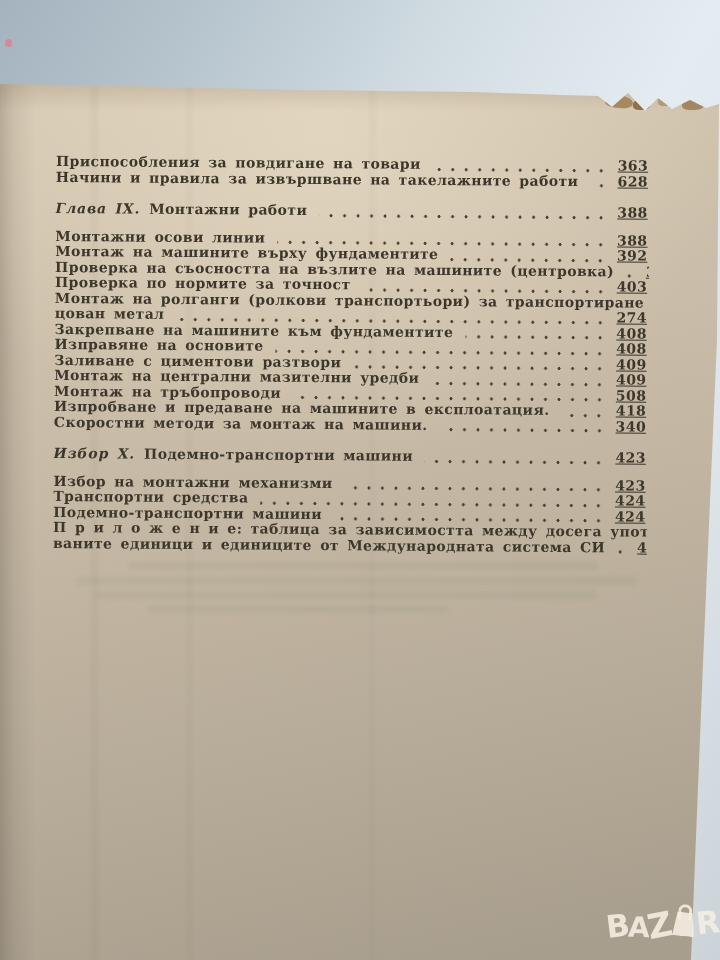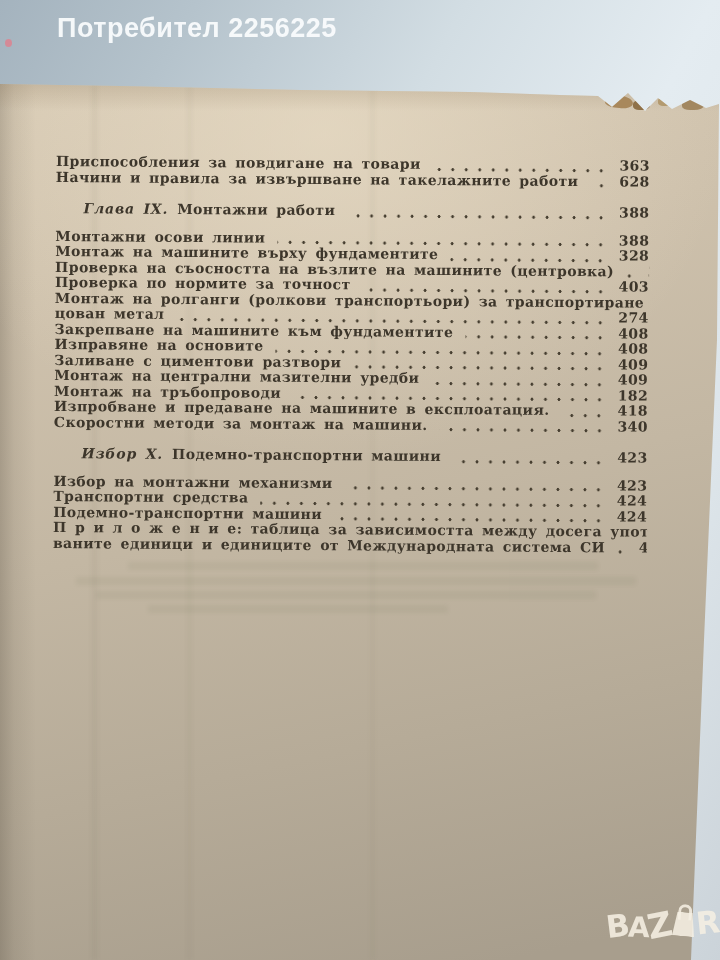--- a/index.html
+++ b/index.html
@@ -38,25 +38,25 @@
   .g3{left:96px;top:591px;width:500px;}
   .g4{left:148px;top:605px;width:300px;}
   .speck{position:absolute;left:5px;top:39px;width:7px;height:8px;border-radius:50%;background:#e0808c;opacity:.8;}
   
   .toc{position:absolute;left:56px;top:154px;width:594px;color:var(--ink);
     font-size:14px;font-weight:700;letter-spacing:.4px;word-spacing:3px;line-height:15.5px;
     transform:rotate(.45deg);transform-origin:left top;}
   .row{display:flex;align-items:baseline;overflow:hidden;}
   .row .label{white-space:nowrap;}
   .row.chapter{margin-top:16px;margin-bottom:12px;}
-  .prefix{font-style:italic;font-weight:600;margin-right:9px;letter-spacing:.8px;margin-left:28px;}
+  .prefix{font-style:italic;font-weight:600;margin-right:9px;letter-spacing:.8px;}
   .leader{flex:1 1 auto;min-width:12px;align-self:flex-end;height:6px;margin:0 6px 0 12px;
     background-image:radial-gradient(circle, #463e30 1.35px, rgba(0,0,0,0) 1.6px);
     background-size:13.5px 5px;background-repeat:repeat-x;background-position:right 2px bottom 1px;}
-  .page-num{flex:none;width:34px;text-align:right;}
+  .page-num{flex:none;width:34px;text-align:center;text-decoration:underline;}
   
   .username{position:absolute;left:57px;top:13px;
     font-family:"Liberation Sans", sans-serif;font-weight:700;font-size:27px;letter-spacing:.5px;
     color:#fbfdfe;opacity:.93;}
   .bazar{position:absolute;left:606px;top:906px;transform:rotate(-2deg);white-space:nowrap;}
   .bz{display:inline-block;font-family:"DejaVu Sans", sans-serif;font-weight:900;font-size:31px;
     line-height:1;color:var(--wm);margin-right:-2px;}
   .l0{transform:rotate(-5deg);}
   .l1{transform:rotate(4deg) translateY(1px);font-size:28px;}
   .l2{transform:rotate(-9deg) translateY(2px);font-size:34px;}
@@ -103,21 +103,21 @@
           <span class="page-num">388</span>
         </div>
         <div class="row entry">
           <span class="label">Монтажни осови линии</span>
           <span class="leader"></span>
           <span class="page-num">388</span>
         </div>
         <div class="row entry">
           <span class="label">Монтаж на машините върху фундаментите</span>
           <span class="leader"></span>
-          <span class="page-num">328</span>
+          <span class="page-num">392</span>
         </div>
         <div class="row entry">
           <span class="label">Проверка на съосността на възлите на машините (центровка)</span>
           <span class="leader"></span>
           <span class="page-num">399</span>
         </div>
         <div class="row entry">
           <span class="label">Проверка по нормите за точност</span>
           <span class="leader"></span>
           <span class="page-num">403</span>
@@ -146,21 +146,21 @@
           <span class="page-num">409</span>
         </div>
         <div class="row entry">
           <span class="label">Монтаж на централни мазителни уредби</span>
           <span class="leader"></span>
           <span class="page-num">409</span>
         </div>
         <div class="row entry">
           <span class="label">Монтаж на тръбопроводи</span>
           <span class="leader"></span>
-          <span class="page-num">182</span>
+          <span class="page-num">508</span>
         </div>
         <div class="row entry">
           <span class="label">Изпробване и предаване на машините в експлоатация.</span>
           <span class="leader"></span>
           <span class="page-num">418</span>
         </div>
         <div class="row entry">
           <span class="label">Скоростни методи за монтаж на машини.</span>
           <span class="leader"></span>
           <span class="page-num">340</span>
@@ -192,17 +192,16 @@
         <div class="row entry">
           <span class="label">ваните единици и единиците от Международната система СИ</span>
           <span class="leader"></span>
           <span class="page-num">461</span>
         </div>
       </div>
   </div>
 
   <span class="speck"></span>
 
-  <div class="username">Потребител 2256225</div>
 
   <div class="bazar"><span class="bz l0">B</span><span class="bz l1">A</span><span class="bz l2">Z</span><span class="bag"></span><span class="bz l4">R</span></div>
 
 </div>
 
 </body></html>

